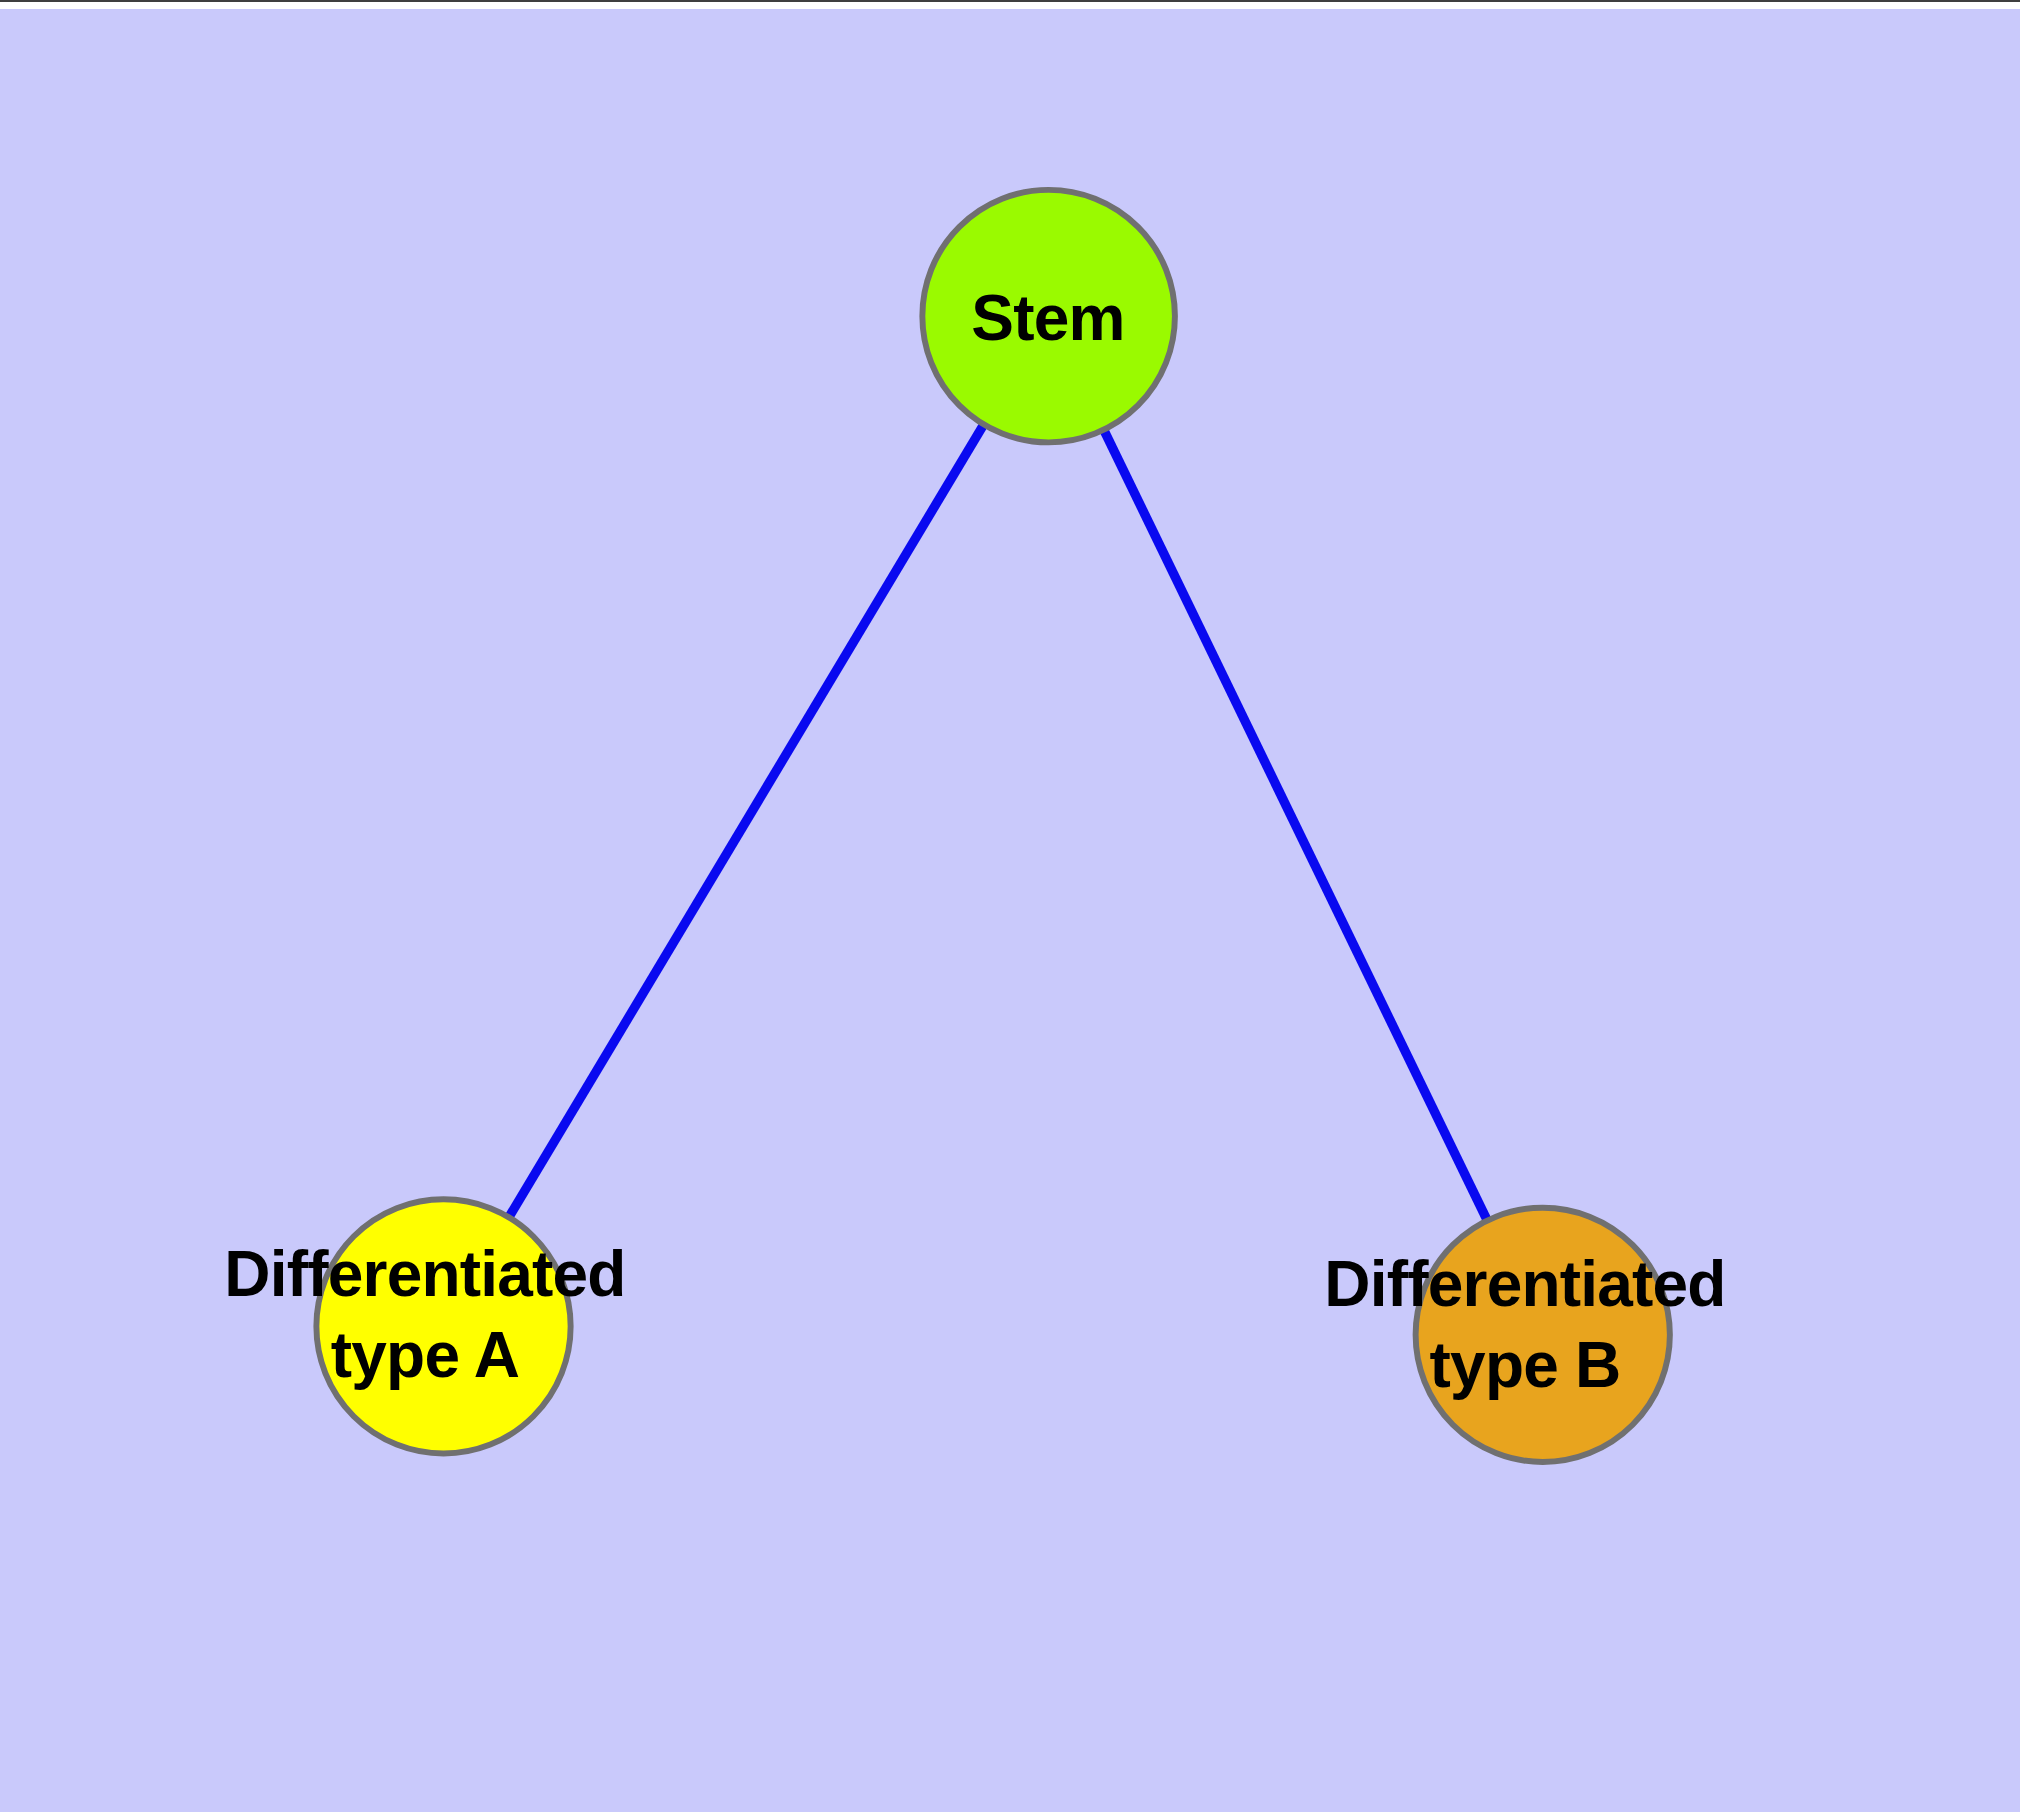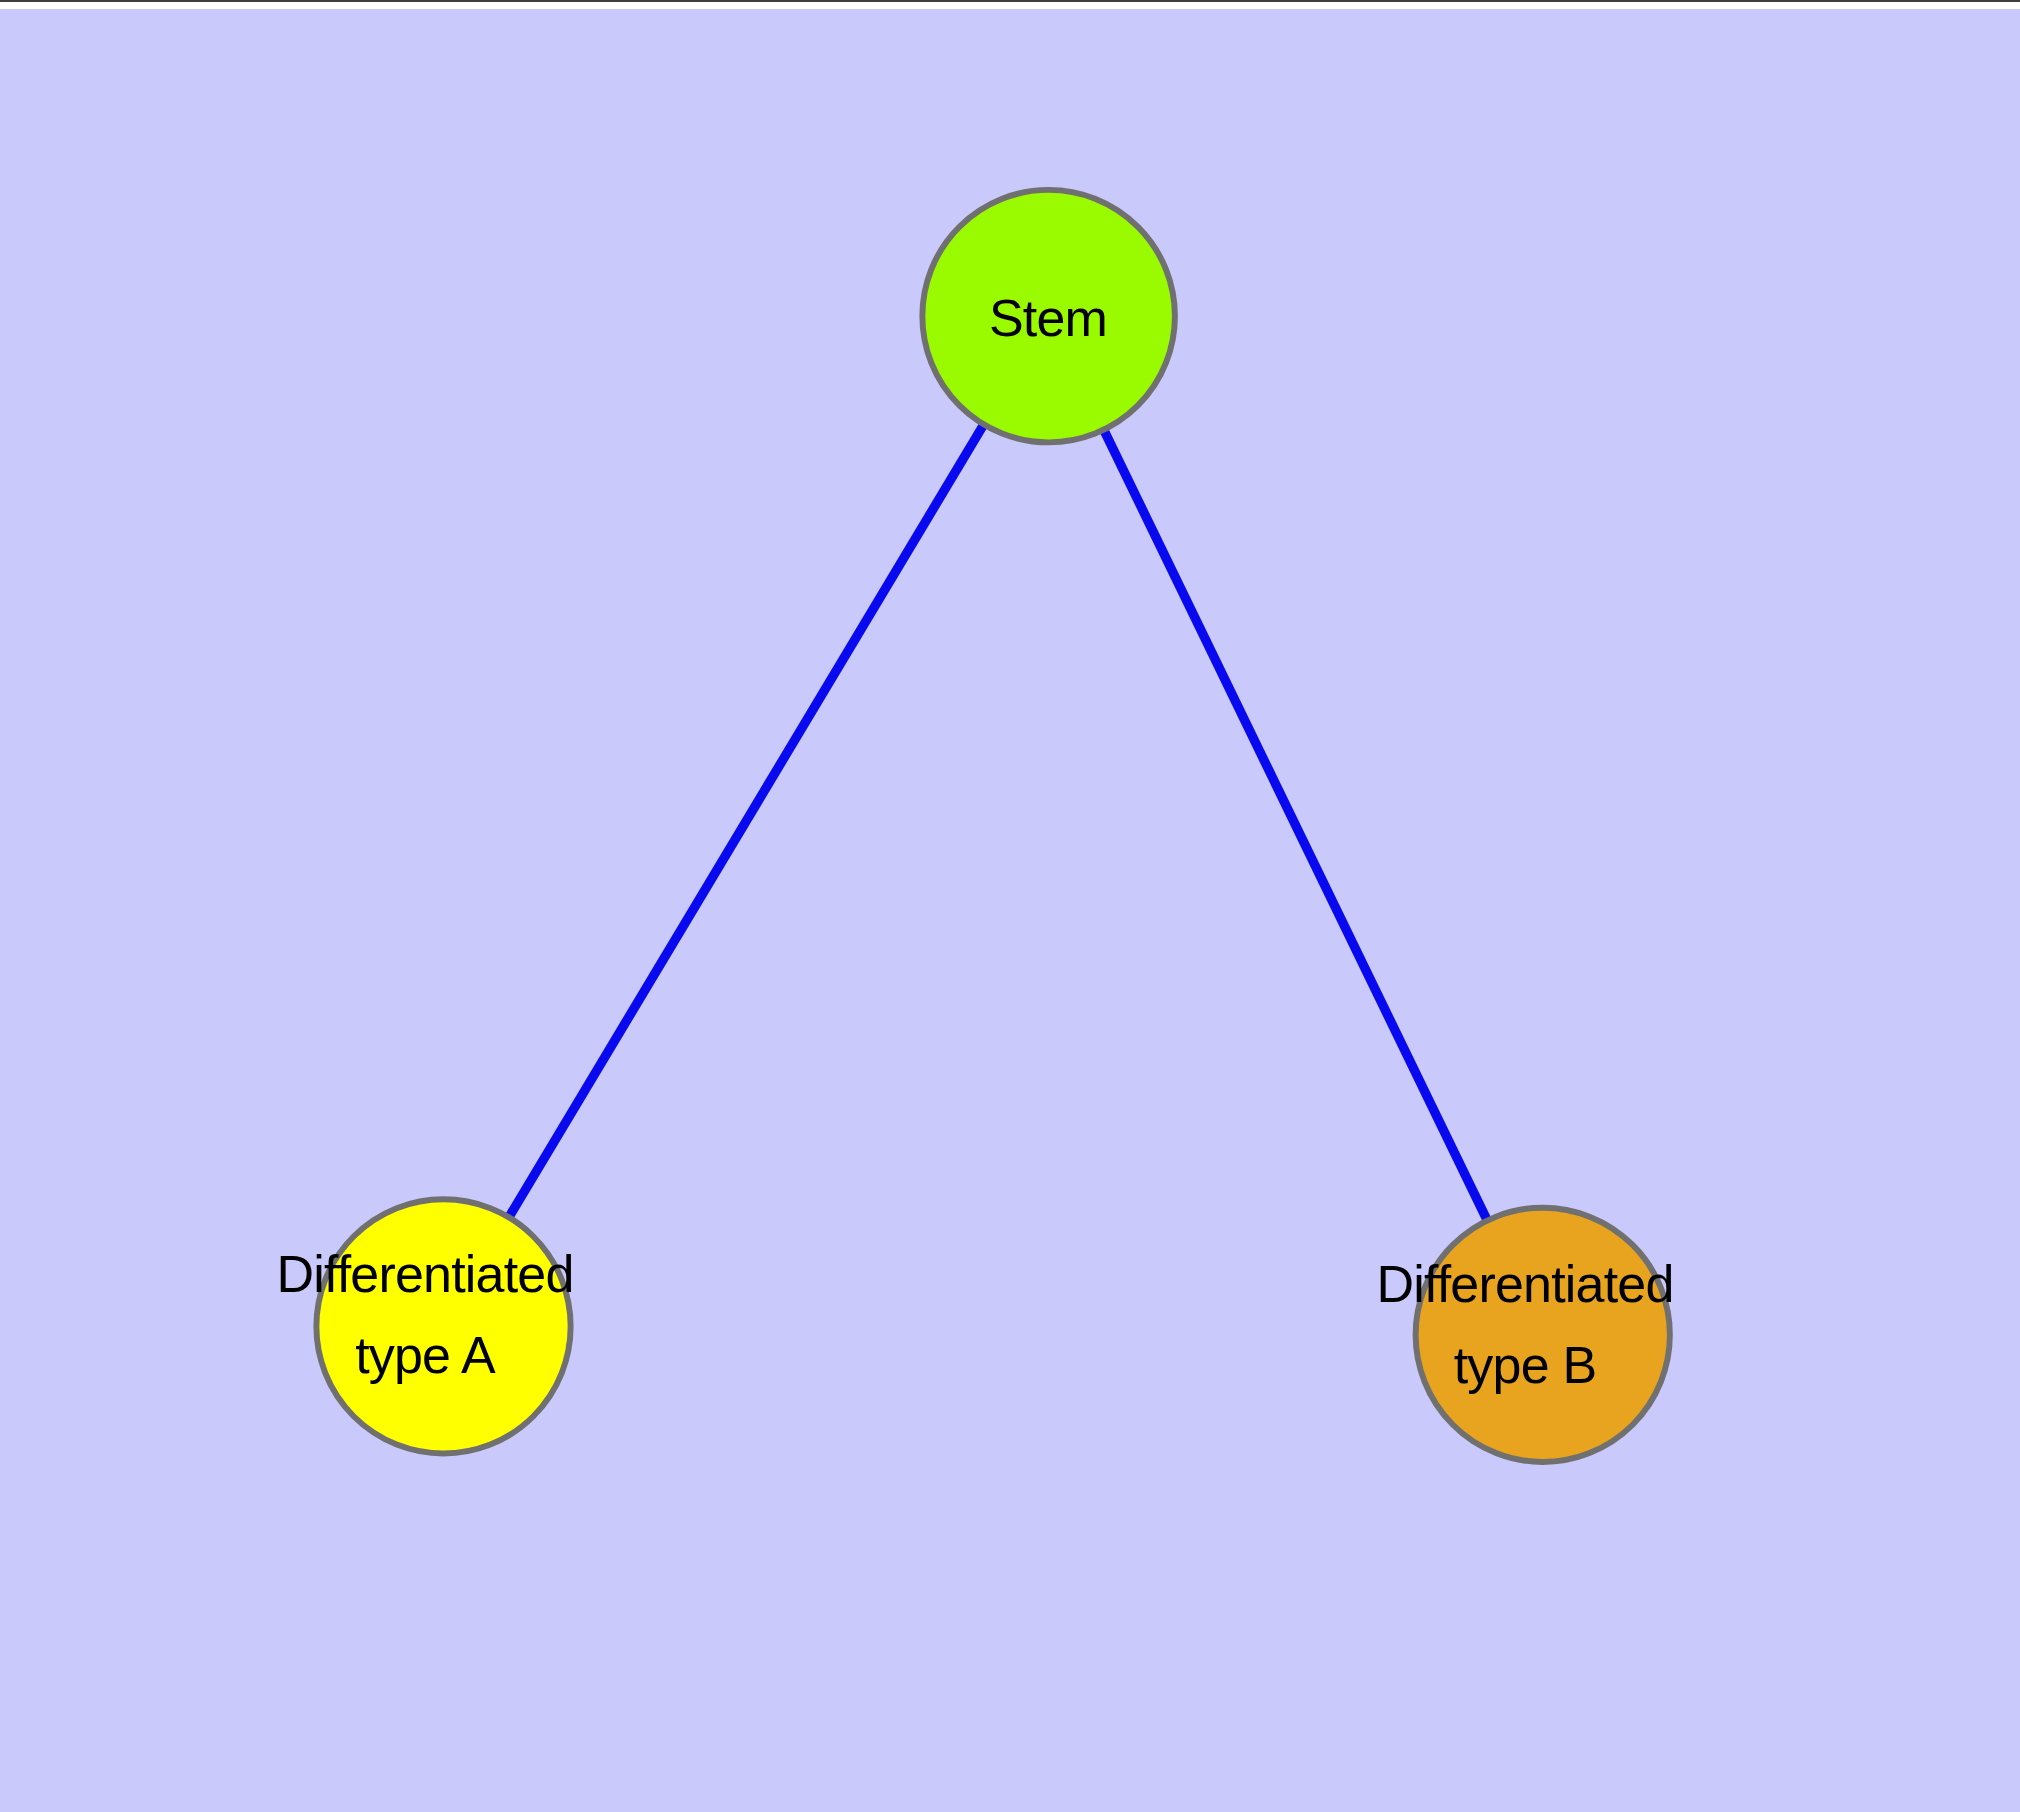--- a/index.html
+++ b/index.html
@@ -43,22 +43,22 @@
     fill: none;
   }
   .node-circle {
     stroke: #707070;
     stroke-width: 7px;
   }
   .node-label {
     position: absolute;
     transform: translate(-50%, -50%);
     color: #000000;
-    font-weight: 400;
-    font-size: 52px;
+    font-weight: 700;
+    font-size: 64px;
     line-height: 81px;
     text-align: center;
     white-space: pre-line;
     letter-spacing: -0.8px;
     z-index: 2;
   }
   .label-stem  { left: 1048px; top: 318px;  }
   .label-typea { left: 425px;  top: 1315px; }
   .label-typeb { left: 1525px; top: 1325px; }
 </style>

